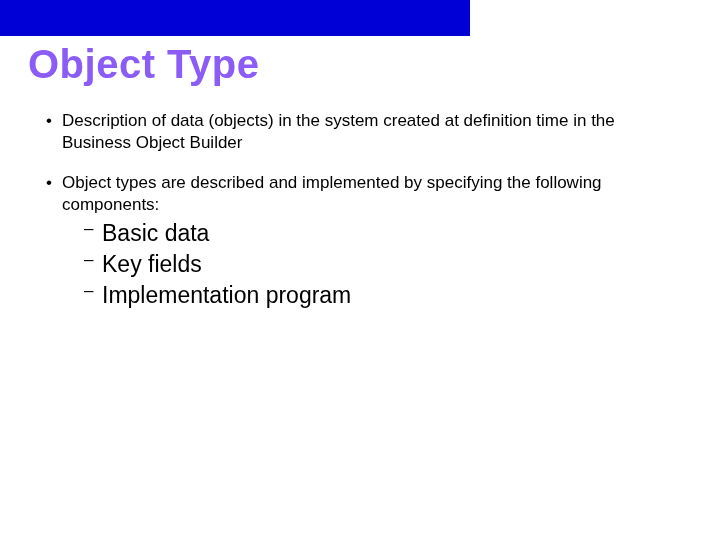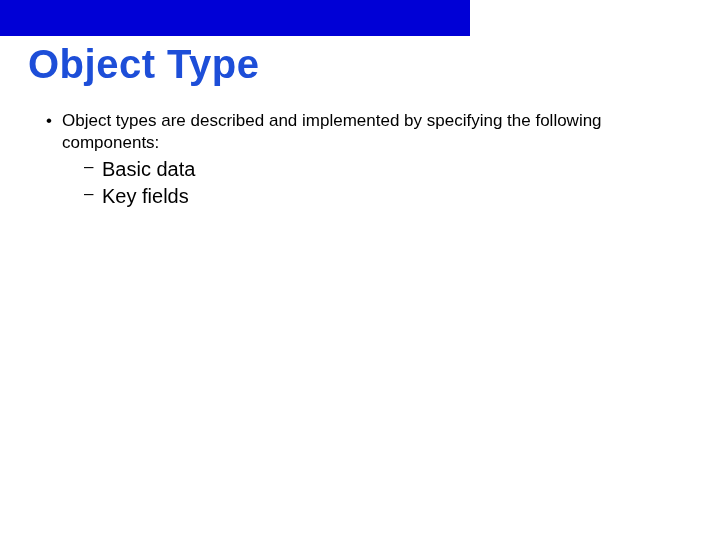--- a/index.html
+++ b/index.html
@@ -17,21 +17,21 @@
       width: 470px;
       height: 36px;
       background: #0000d6;
     }
     .title {
       position: absolute;
       top: 42px;
       left: 28px;
       font-size: 40px;
       font-weight: bold;
-      color: #1d4ed8;
+      color: #8b5cf6;
       letter-spacing: 0.5px;
     }
     .content {
       position: absolute;
       top: 110px;
       left: 40px;
       right: 40px;
     }
     ul.top-list {
       list-style: none;
@@ -51,21 +51,21 @@
       top: 0;
       font-size: 17px;
     }
     ul.sub-list {
       list-style: none;
       margin-top: 2px;
     }
     ul.sub-list > li {
       position: relative;
       padding-left: 40px;
-      font-size: 20px;
+      font-size: 23px;
       line-height: 1.35;
       color: #000;
     }
     ul.sub-list > li::before {
       content: "–";
       position: absolute;
       left: 22px;
       top: 0;
       font-size: 17px;
     }
@@ -73,20 +73,24 @@
 </head>
 <body>
 
 <div class="header-bar"></div>
 
 <h1 class="title">Object Type</h1>
 
 <div class="content">
   <ul class="top-list">
     <li>
+      <span>Description of data (objects) in the system created at definition time in the Business Object Builder</span>
+    </li>
+    <li>
       <span>Object types are described and implemented by specifying the following components:</span>
       <ul class="sub-list">
         <li><span>Basic data</span></li>
         <li><span>Key fields</span></li>
+        <li><span>Implementation program</span></li>
       </ul>
     </li>
   </ul>
 </div>
 
 </body></html>

